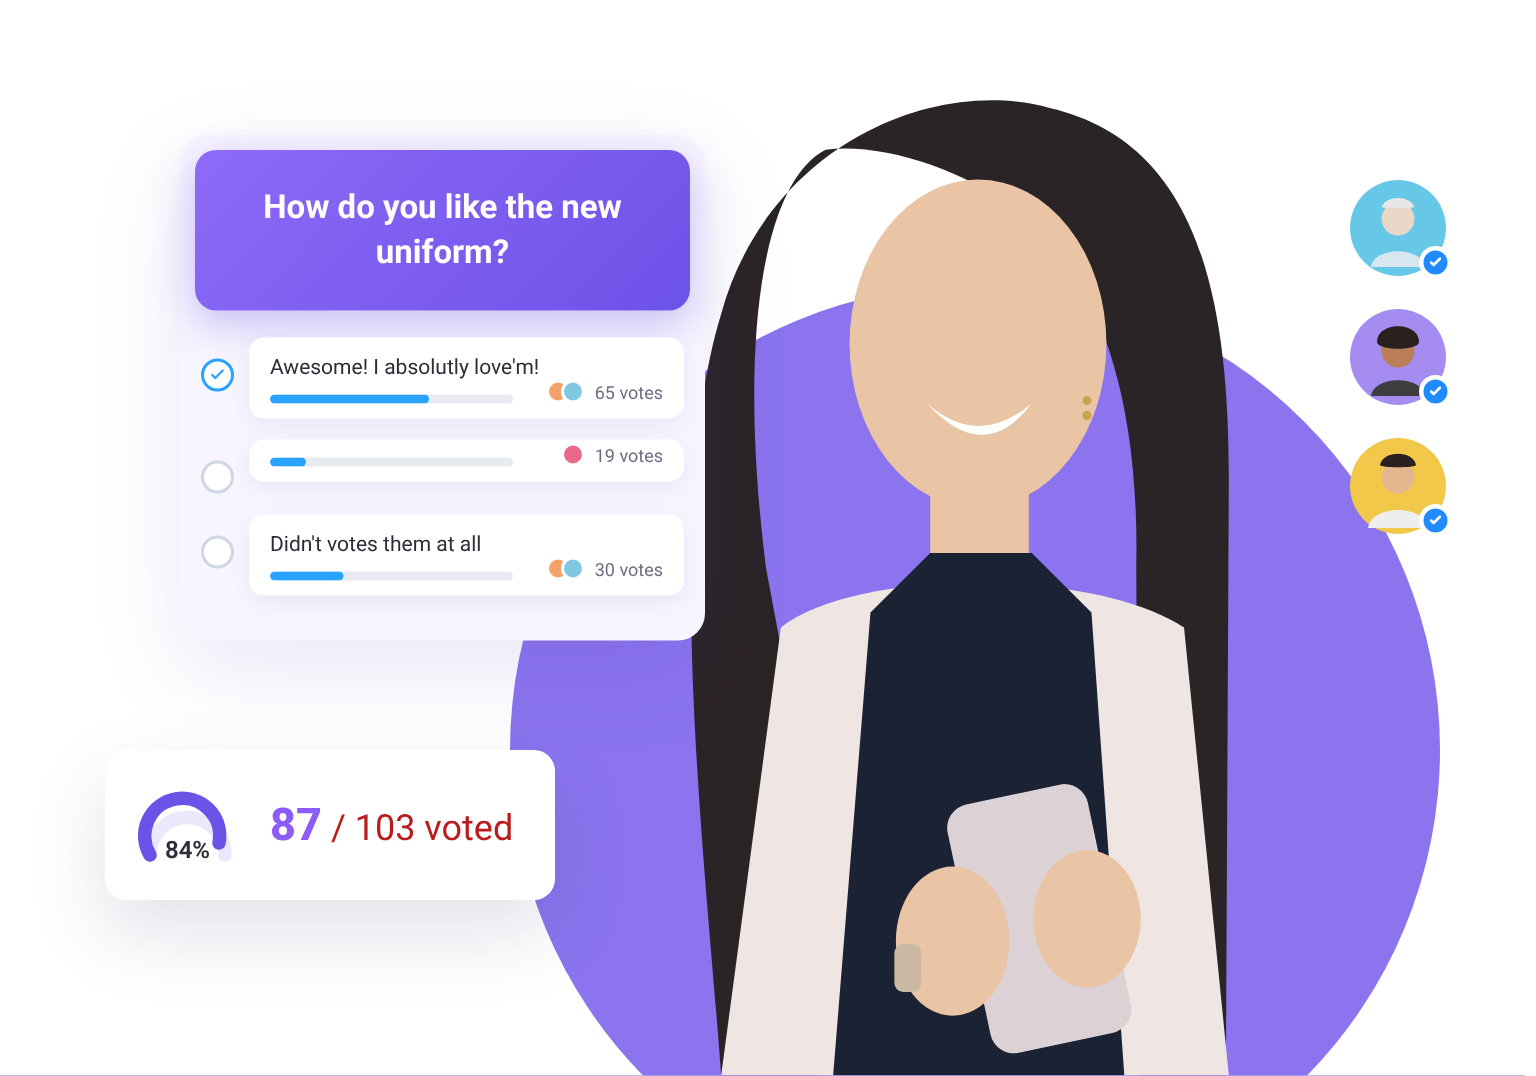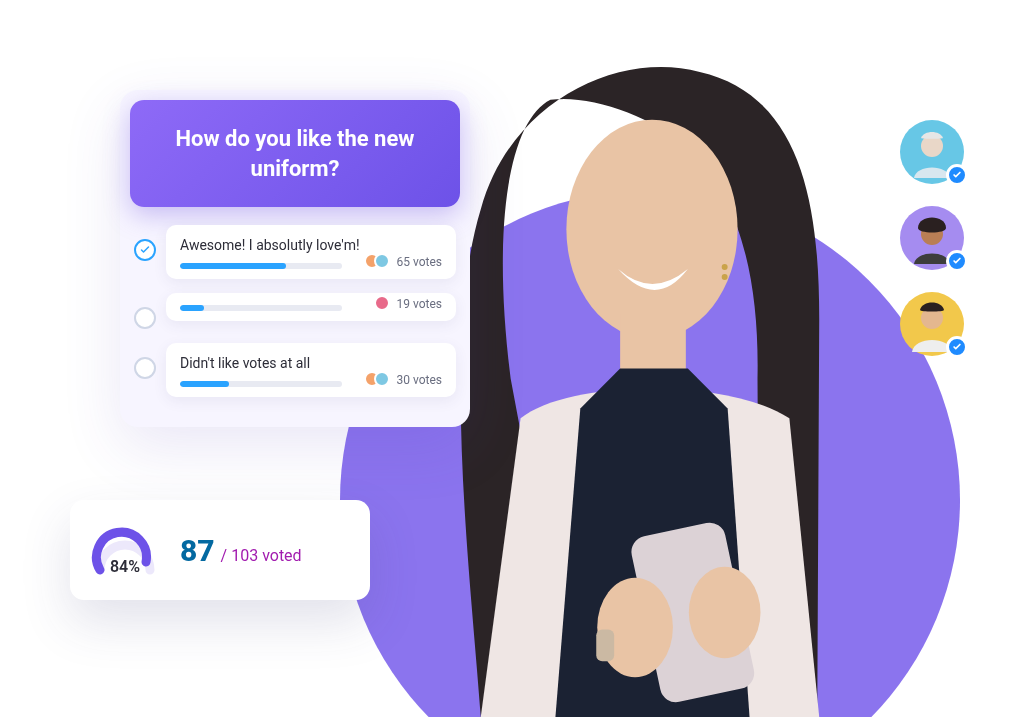--- a/index.html
+++ b/index.html
@@ -144,22 +144,22 @@
   .gauge-wrap svg { width: 70px; height: 60px; }
   .gauge-pct {
     position: absolute;
     left: 0; right: 0; bottom: 4px;
     text-align: center;
     font-size: 16px;
     font-weight: 600;
     color: #2d2d38;
   }
   .stats-text { display: flex; align-items: baseline; gap: 6px; }
-  .voted-count { font-size: 30px; font-weight: 800; color: #0369a1; }
-  .voted-total { font-size: 16px; color: #a21caf; }
+  .voted-count { font-size: 30px; font-weight: 800; color: #8b5cf6; }
+  .voted-total { font-size: 24px; color: #b91c1c; }
 
   
   .resp-col {
     position: absolute;
     right: 60px;
     top: 120px;
     display: flex;
     flex-direction: column;
     gap: 22px;
   }
@@ -258,21 +258,21 @@
           <div class="mini-av" style="background:#e86a8a"></div>
         </div>
         <span class="votes-text">19 votes</span>
       </div>
     </div>
   </div>
 
   <div class="option-row">
     <div class="radio"></div>
     <div class="option-card">
-      <div class="option-label">Didn't like votes at all</div>
+      <div class="option-label">Didn't votes them at all</div>
       <div class="bar-track">
         <div class="bar-fill" style="width:30%"></div>
       </div>
       <div class="votes-block">
         <div class="mini-avatars">
           <div class="mini-av" style="background:#f4a26a"></div>
           <div class="mini-av" style="background:#7ec8e3"></div>
         </div>
         <span class="votes-text">30 votes</span>
       </div>

